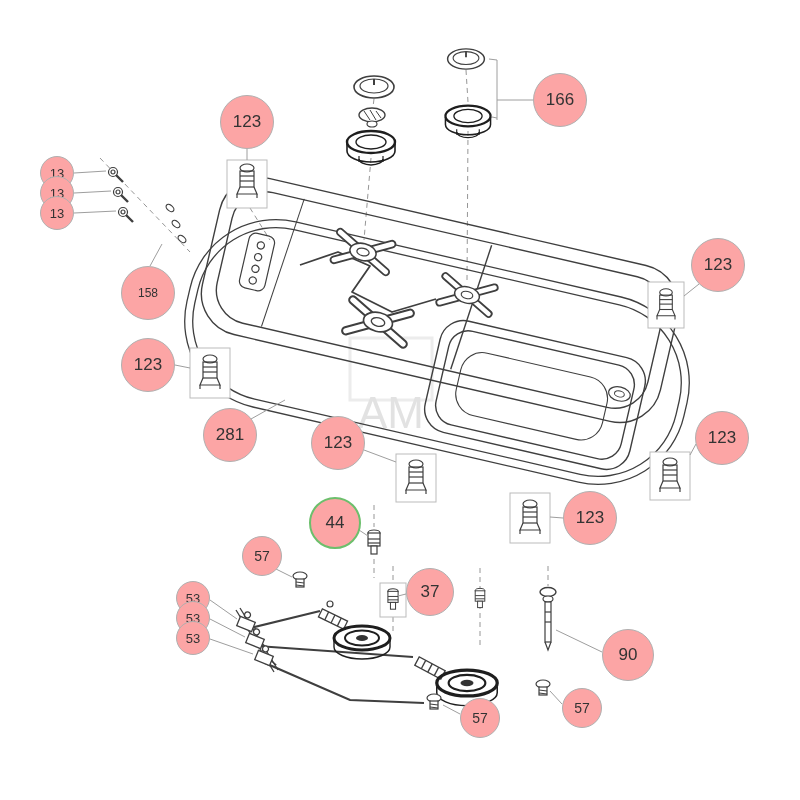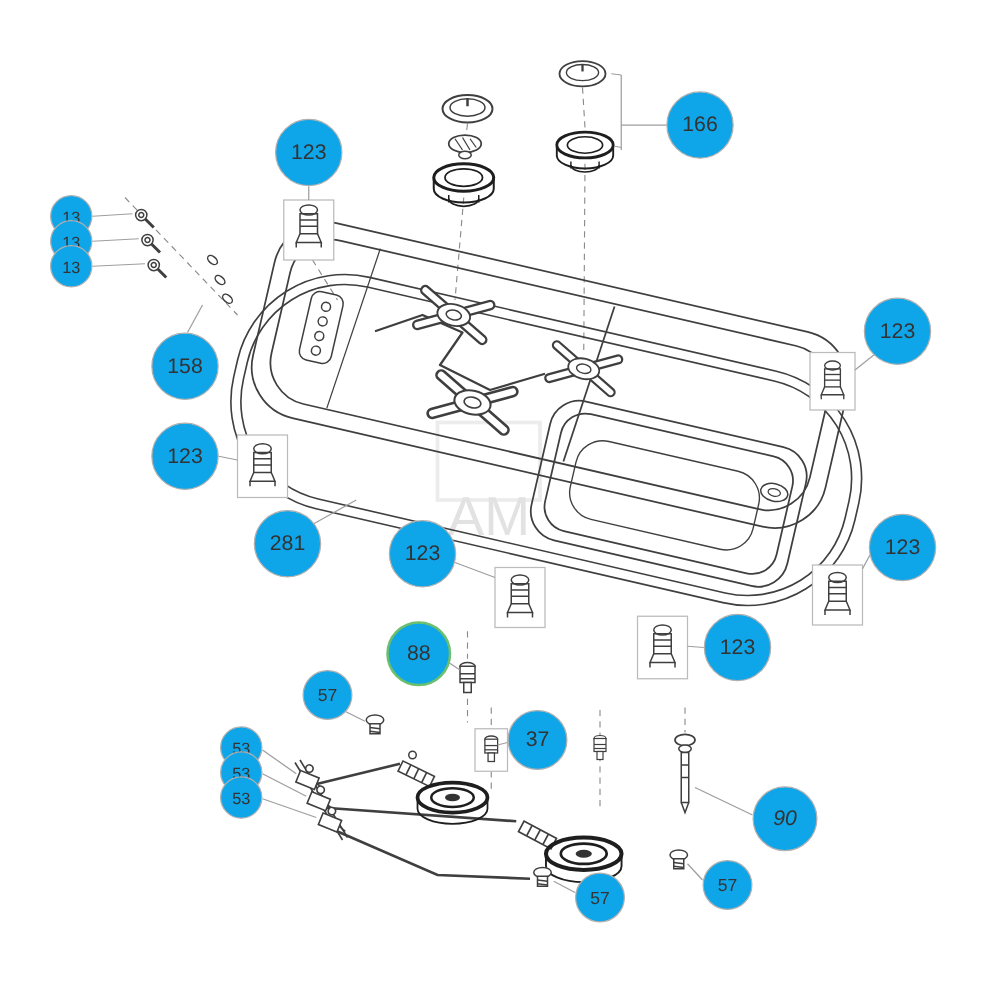--- a/index.html
+++ b/index.html
@@ -3,21 +3,21 @@
 <meta charset="utf-8">
 <style>
   html,body { margin:0; padding:0; background:#ffffff; }
   .stage {
     position:relative; width:800px; height:800px; background:#ffffff;
     font-family:"Liberation Sans", sans-serif; overflow:hidden;
   }
   .stage svg { position:absolute; left:0; top:0; }
   #callout-layer { position:absolute; left:0; top:0; width:800px; height:800px; }
   .callout {
-    position:absolute; border-radius:50%; background:#0ea5e9;
+    position:absolute; border-radius:50%; background:#fca5a5;
     border:1.6px solid var(--callout-border,#b0b0b0);
     color:var(--callout-text,#333333);
     display:flex; align-items:center; justify-content:center;
     box-sizing:border-box; cursor:pointer; user-select:none;
     font-family:"Liberation Sans", sans-serif;
   }
   .callout.highlight {
     border-color:var(--highlight-border,#6cbf6c);
     border-width:2px;
   }
@@ -270,31 +270,31 @@
     <line x1="460" y1="714" x2="443" y2="705"></line>
   </g>
 </svg>
 
 <div id="callout-layer">
       <div class="callout" style="left: 220px; top: 95px; height: 54px; width: 54px; font-size: 17px;">123</div>
       <div class="callout" style="left: 533px; top: 73px; height: 54px; width: 54px; font-size: 17px;">166</div>
       <div class="callout" style="left: 40px; top: 156px; height: 34px; width: 34px; font-size: 13px;">13</div>
       <div class="callout" style="left: 40px; top: 176px; height: 34px; width: 34px; font-size: 13px;">13</div>
       <div class="callout" style="left: 40px; top: 196px; height: 34px; width: 34px; font-size: 13px;">13</div>
-      <div class="callout" style="left: 121px; top: 266px; height: 54px; width: 54px; font-size: 17px;">158</div>
+      <div class="callout" style="left: 121px; top: 266px; height: 54px; width: 54px; font-size: 12px;">158</div>
       <div class="callout" style="left: 691px; top: 238px; height: 54px; width: 54px; font-size: 17px;">123</div>
       <div class="callout" style="left: 121px; top: 338px; height: 54px; width: 54px; font-size: 17px;">123</div>
       <div class="callout" style="left: 203px; top: 408px; height: 54px; width: 54px; font-size: 17px;">281</div>
       <div class="callout" style="left: 311px; top: 416px; height: 54px; width: 54px; font-size: 17px;">123</div>
       <div class="callout" style="left: 695px; top: 411px; height: 54px; width: 54px; font-size: 17px;">123</div>
       <div class="callout" style="left: 563px; top: 491px; height: 54px; width: 54px; font-size: 17px;">123</div>
-      <div class="callout highlight" style="left: 309px; top: 497px; height: 52px; width: 52px; font-size: 17px;">88</div>
+      <div class="callout highlight" style="left: 309px; top: 497px; height: 52px; width: 52px; font-size: 17px;">44</div>
       <div class="callout" style="left: 242px; top: 536px; height: 40px; width: 40px; font-size: 14px;">57</div>
       <div class="callout" style="left: 406px; top: 568px; height: 48px; width: 48px; font-size: 17px;">37</div>
       <div class="callout" style="left: 176px; top: 581px; height: 34px; width: 34px; font-size: 13px;">53</div>
       <div class="callout" style="left: 176px; top: 601px; height: 34px; width: 34px; font-size: 13px;">53</div>
       <div class="callout" style="left: 176px; top: 621px; height: 34px; width: 34px; font-size: 13px;">53</div>
-      <div class="callout" style="left: 602px; top: 629px; height: 52px; width: 52px; font-size: 17px; font-style: italic;">90</div>
+      <div class="callout" style="left: 602px; top: 629px; height: 52px; width: 52px; font-size: 17px;">90</div>
       <div class="callout" style="left: 562px; top: 688px; height: 40px; width: 40px; font-size: 14px;">57</div>
       <div class="callout" style="left: 460px; top: 698px; height: 40px; width: 40px; font-size: 14px;">57</div>
     </div>
 
 </div>
 
 </body></html>

